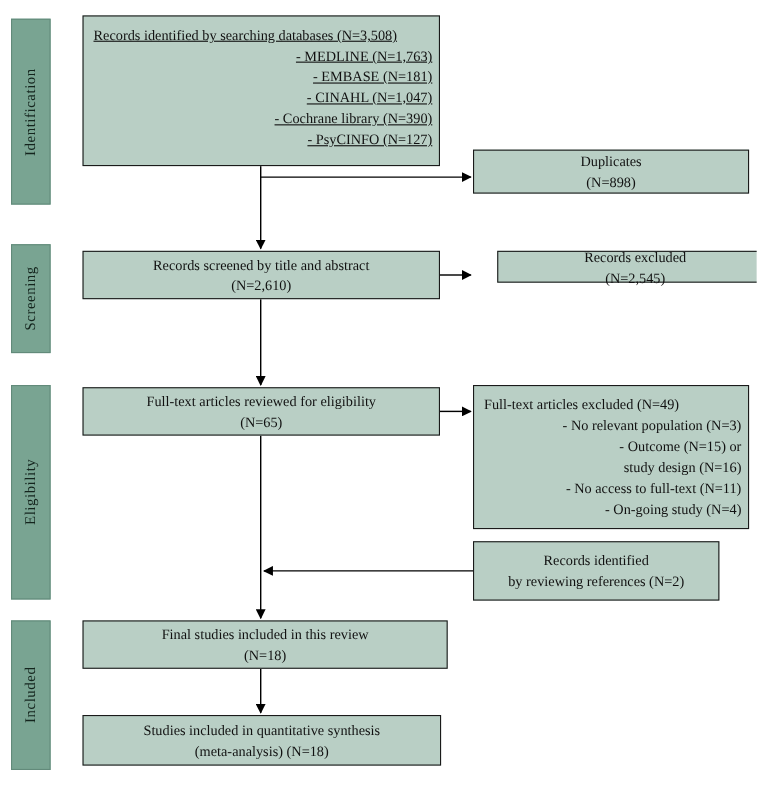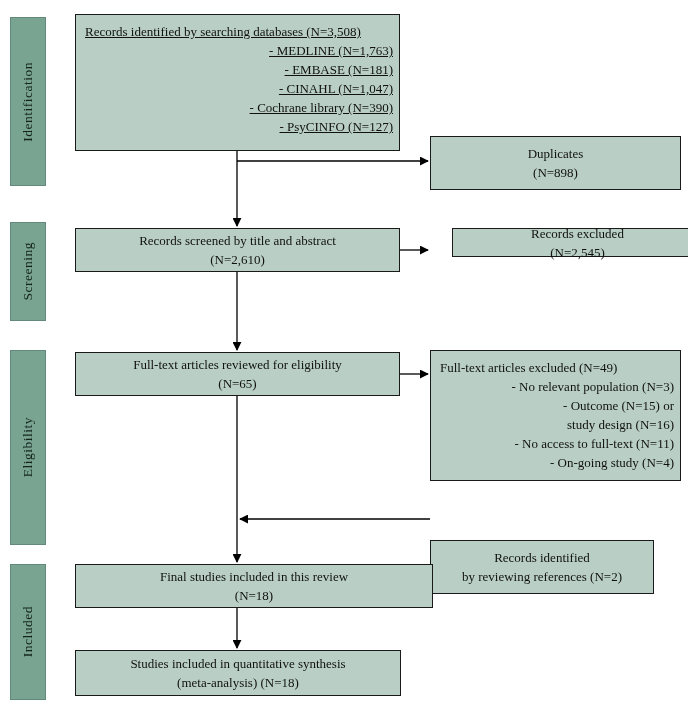--- a/index.html
+++ b/index.html
@@ -94,21 +94,21 @@
 
   <div class="box listbox" style="left:75px;top:14px;width:325px;height:137px;text-decoration:underline;">
     <div class="list-title">Records identified by searching databases (N=3,508)</div>
     <div class="list-item">- MEDLINE (N=1,763)</div>
     <div class="list-item">- EMBASE (N=181)</div>
     <div class="list-item">- CINAHL (N=1,047)</div>
     <div class="list-item">- Cochrane library (N=390)</div>
     <div class="list-item">- PsyCINFO (N=127)</div>
   </div>
 
-  <div class="box center" style="left:430px;top:136px;width:251px;height:54px;">
+  <div class="box center" style="left:430px;top:136px;width:251px;height:40px;">
     <div>Duplicates</div>
     <div>(N=898)</div>
   </div>
 
   <div class="box center" style="left:75px;top:228px;width:325px;height:44px;">
     <div>Records screened by title and abstract</div>
     <div>(N=2,610)</div>
   </div>
 
   <div class="box center" style="left:452px;top:228px;width:251px;height:29px;">
@@ -123,26 +123,26 @@
 
   <div class="box listbox" style="left:430px;top:350px;width:251px;height:131px;">
     <div class="list-title">Full-text articles excluded (N=49)</div>
     <div class="list-item">- No relevant population (N=3)</div>
     <div class="list-item">- Outcome (N=15) or</div>
     <div class="list-item">  study design (N=16)</div>
     <div class="list-item">- No access to full-text (N=11)</div>
     <div class="list-item">- On-going study (N=4)</div>
   </div>
 
-  <div class="box center" style="left:430px;top:492px;width:224px;height:54px;margin-top:48px;">
+  <div class="box center" style="left:430px;top:492px;width:224px;height:54px;">
     <div>Records identified</div>
     <div>by reviewing references (N=2)</div>
   </div>
 
-  <div class="box center" style="left:75px;top:564px;width:358px;height:44px;">
+  <div class="box center" style="left:75px;top:564px;width:332px;height:44px;">
     <div>Final studies included in this review</div>
     <div>(N=18)</div>
   </div>
 
   <div class="box center" style="left:75px;top:650px;width:326px;height:46px;">
     <div>Studies included in quantitative synthesis</div>
     <div>(meta-analysis) (N=18)</div>
   </div>
 
 </div>

